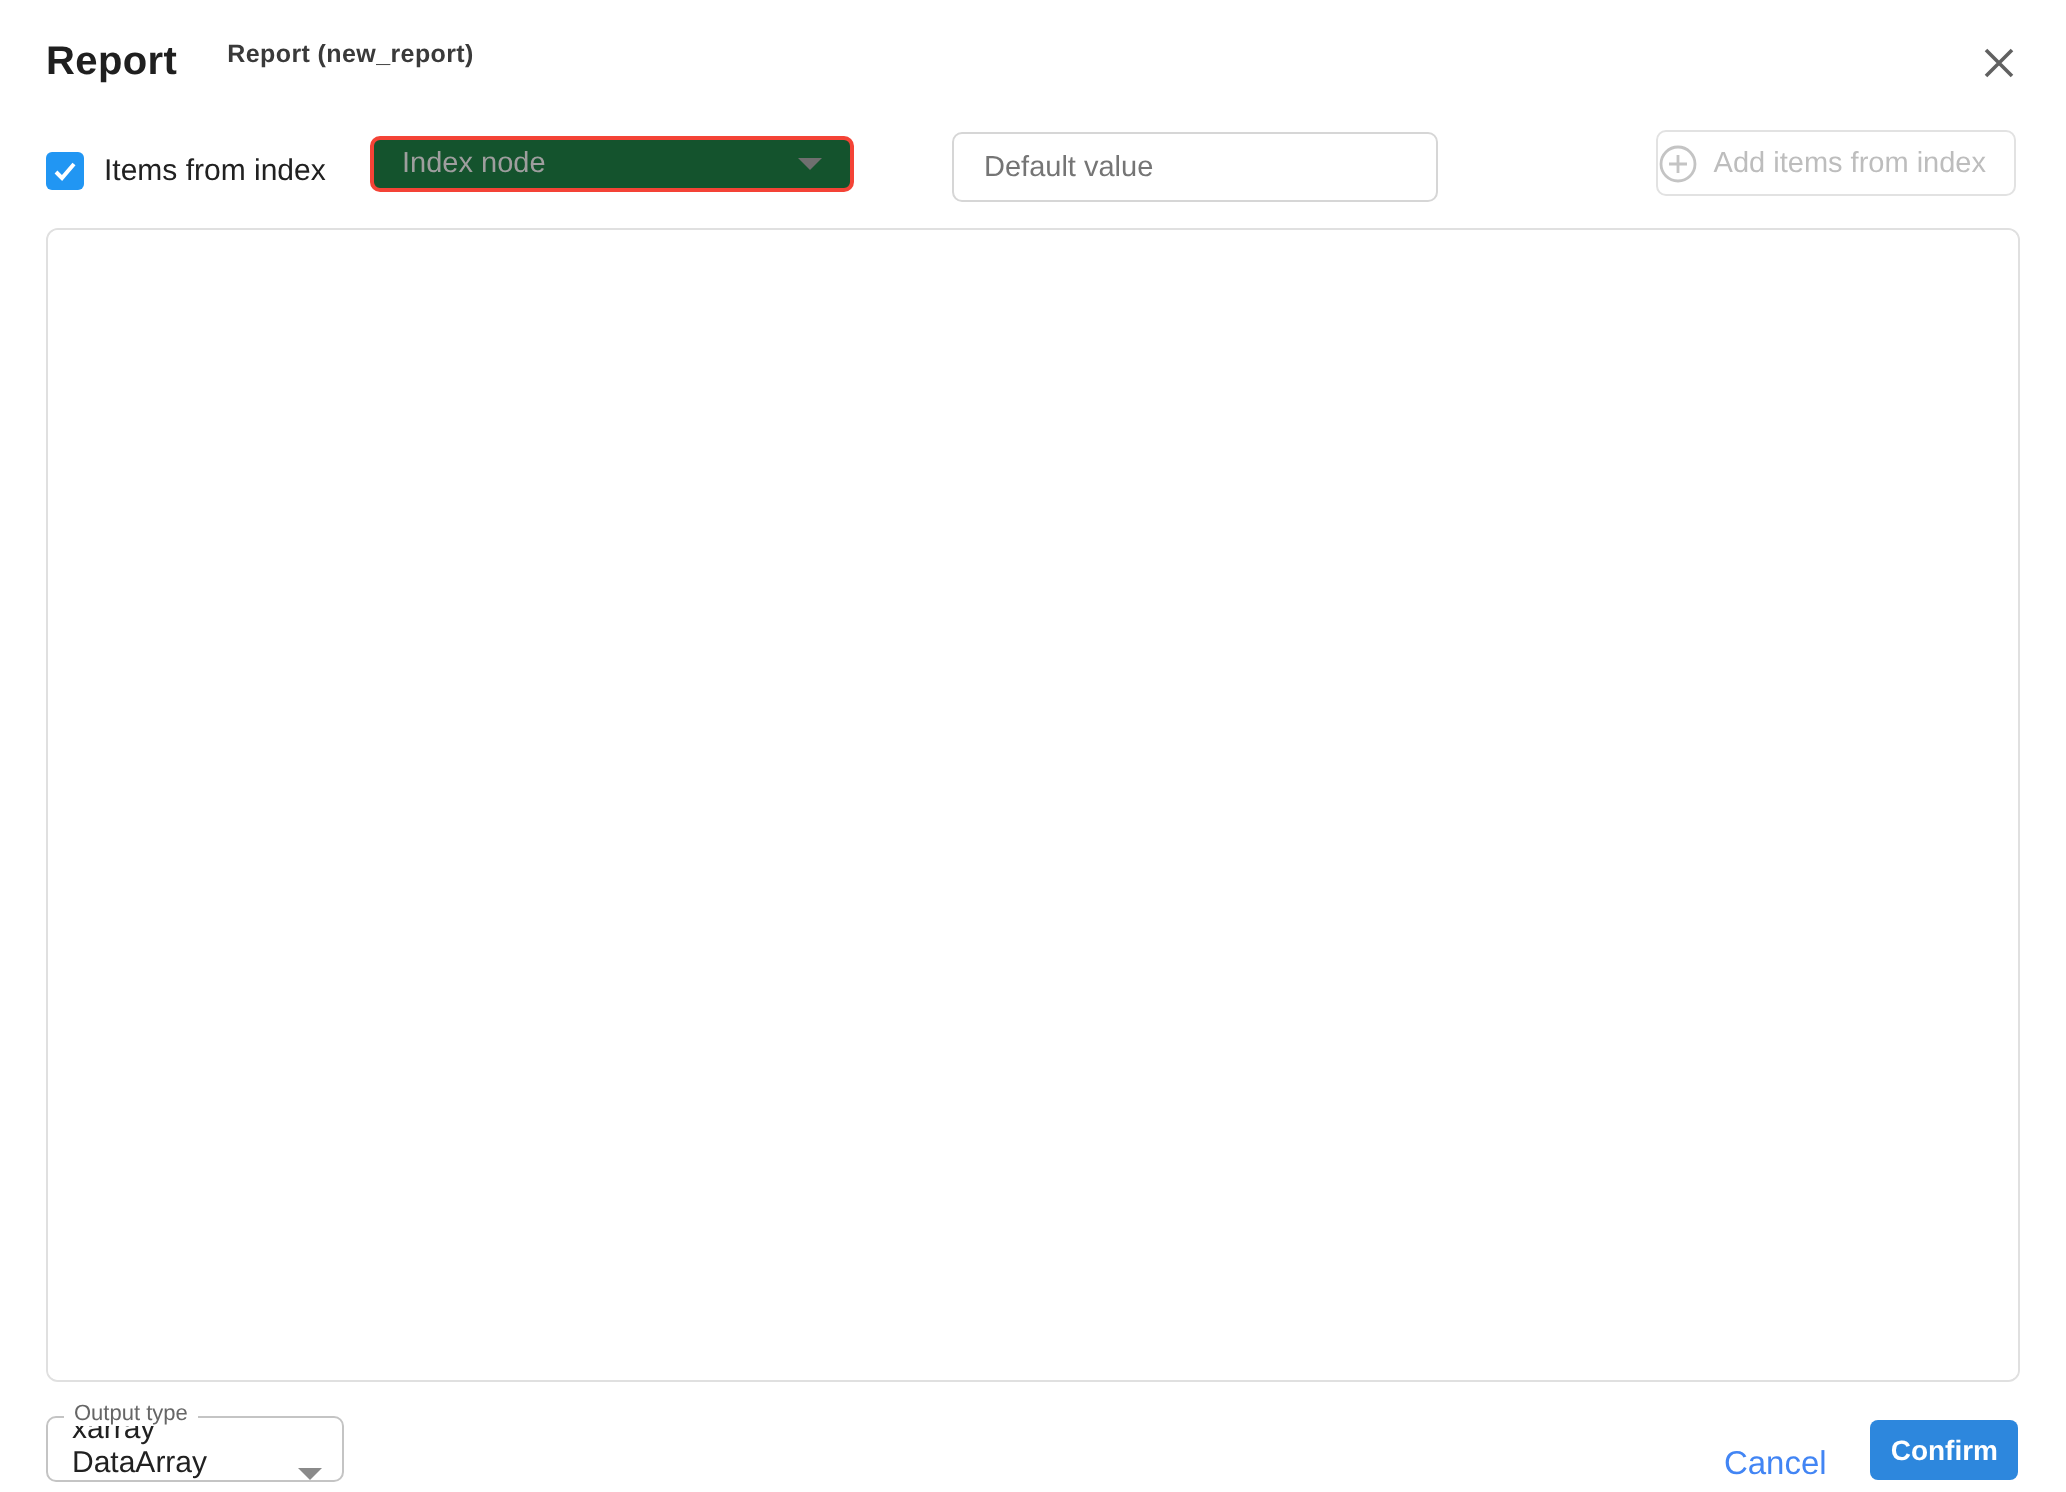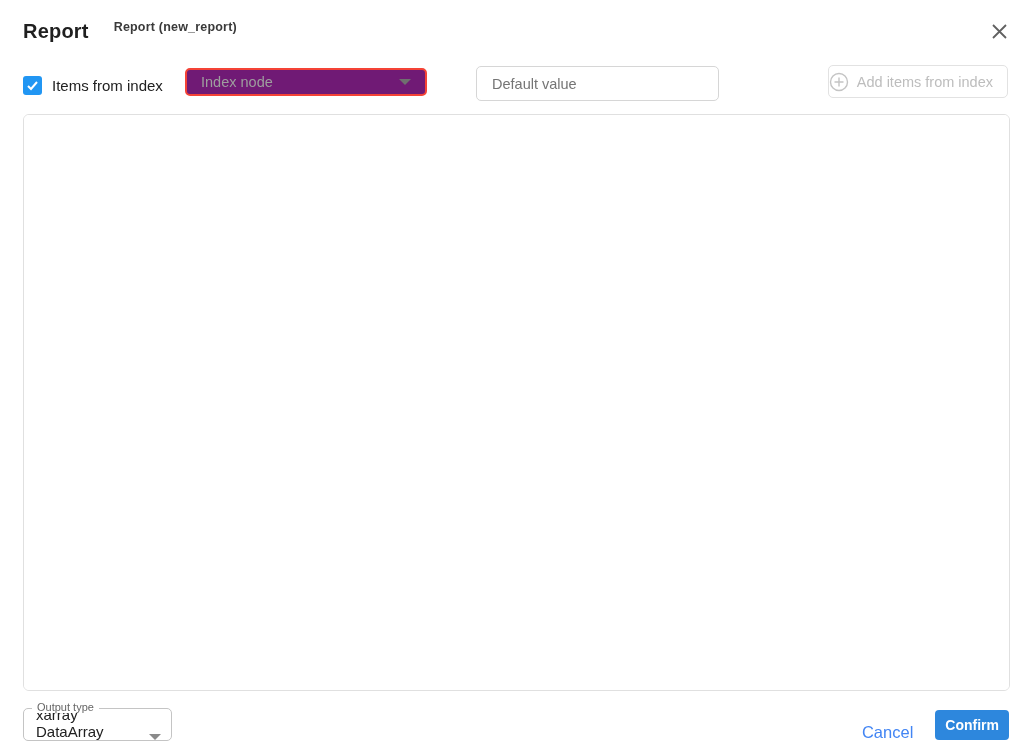--- a/index.html
+++ b/index.html
@@ -41,21 +41,21 @@
   .checkbox-label { margin-left: 10px; font-size: 15px; color: #212121; }
 
   .select-box {
     position: absolute; left: 162px; top: 3px;
     width: 242px; height: 20px;
     border: 2px solid var(--error-red, #f44336);
     border-radius: 5px;
     display: flex; align-items: center;
     padding: 12px 14px;
     cursor: pointer;
-    background: #701a75;
+    background: #14532d;
   }
   .select-box .placeholder { font-size: 14.5px; color: #9e9e9e; flex: 1; }
   .arrow-down {
     width: 0; height: 0;
     border-left: 6px solid transparent;
     border-right: 6px solid transparent;
     border-top: 6px solid #6f6f6f;
   }
 
   .text-input {

